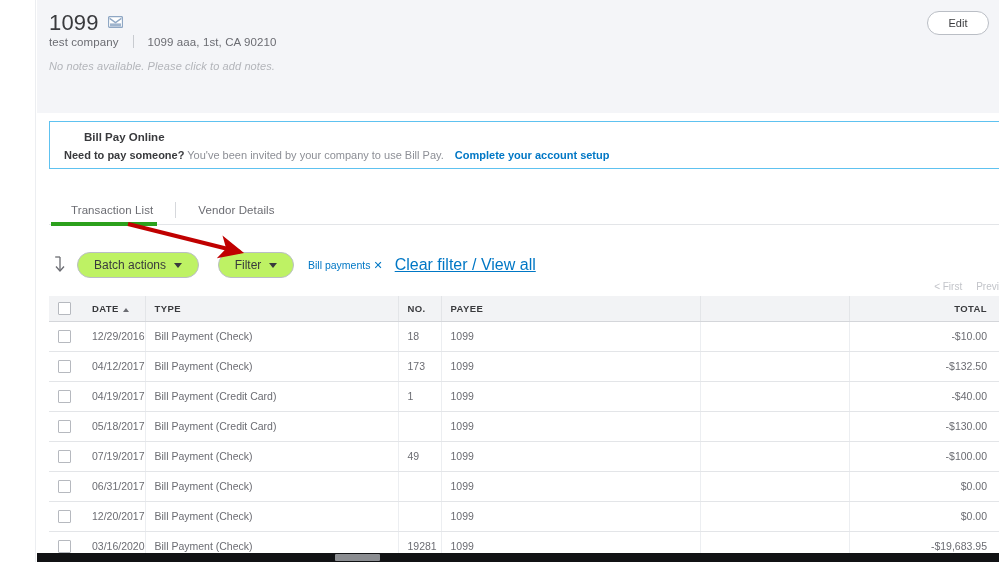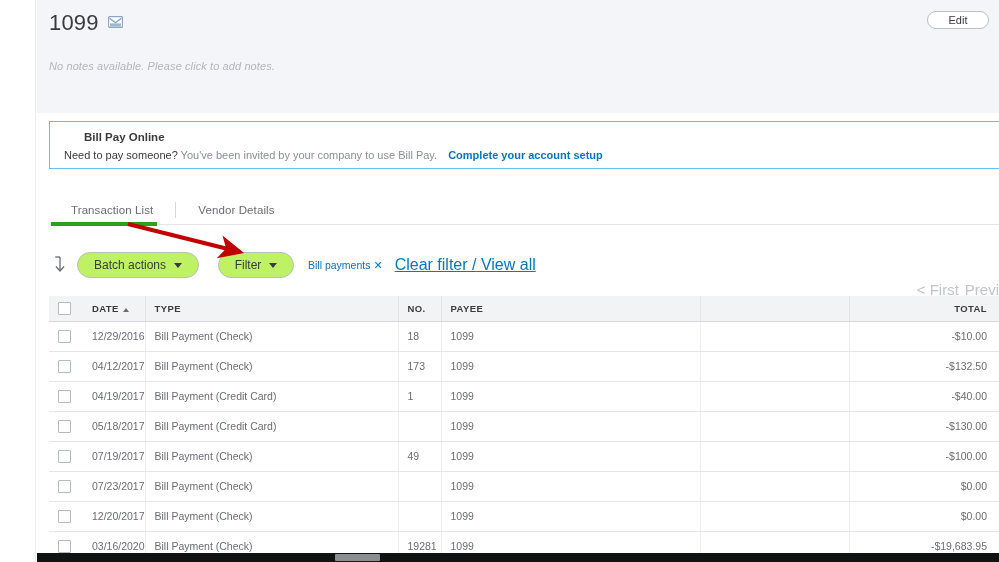--- a/index.html
+++ b/index.html
@@ -49,21 +49,21 @@
     display: inline-block; width: 1px; height: 13px;
     background: #c8cbd0; margin: 0 14px;
   }
   .hdr-notes {
     position: absolute; left: 12px; top: 60px;
     font-size: 11px; font-style: italic; color: #b3b5ba;
     letter-spacing: .1px;
   }
   .edit-btn {
     position: absolute; right: 10px; top: 11px;
-    width: 62px; height: 18px;
+    width: 62px; height: 24px;
     border: 1px solid #babec5; border-radius: 12px;
     background: #ffffff; color: #393a3d;
     font-family: "Liberation Sans", sans-serif;
     font-size: 11px; cursor: pointer;
     display: flex; align-items: center; justify-content: center;
   }
 
   
   .banner {
     position: absolute; left: 49px; top: 121px;
@@ -73,21 +73,21 @@
     border-right: none;
   }
   .banner-title {
     position: absolute; left: 14px; top: 9px;
     font-size: 11.5px; font-weight: bold; color: #393a3d; padding-left: 20px;
   }
   .banner-body {
     position: absolute; left: 14px; top: 27px;
     font-size: 11px; color: #8d8f96; white-space: nowrap;
   }
-  .banner-body b { color: #393a3d; font-weight: normal; }
+  .banner-body b { color: #393a3d; font-weight: bold; }
   .banner-link {
     color: #0077c5; font-weight: bold; text-decoration: none;
     margin-left: 8px; cursor: pointer;
   }
 
   
   .tabs {
     position: absolute; left: 49px; top: 196px;
     width: 950px; height: 28px;
     display: flex; align-items: center;
@@ -135,22 +135,22 @@
   }
   .chip-x { font-size: 11px; color: #0077c5; }
   .clear-link {
     margin-left: 12px; font-size: 16px; color: #0077c5;
     text-decoration: underline; cursor: pointer;
   }
 
   
   .pager {
     position: absolute; right: 0px; top: 281px;
-    font-size: 15px; color: #c2c4c9;
-    display: flex; align-items: center; gap: 6px;
+    font-size: 10px; color: #c2c4c9;
+    display: flex; align-items: center; gap: 14px;
     white-space: nowrap;
   }
   .pager span { cursor: pointer; }
 
   
   .table-wrap {
     position: absolute; left: 49px; top: 296px;
     width: 950px;
   }
   table { border-collapse: collapse; width: 950px; table-layout: fixed; }
@@ -221,20 +221,25 @@
       <div class="hdr-title">1099</div>
       <span class="mail-icon">
         <svg width="15" height="12" viewBox="0 0 15 12">
           <rect x="0.5" y="0.5" width="14" height="11" rx="1.5" fill="#ffffff" stroke="#8fa7c4" stroke-width="1.3"></rect>
           <path d="M1.6 2.4 L7.5 6.6 L13.4 2.4" fill="none" stroke="#8fa7c4" stroke-width="1.3"></path>
           <rect x="2" y="7.4" width="11" height="3.2" fill="#9fb4cd"></rect>
         </svg>
       </span>
     </div>
 
+    <div class="hdr-sub">
+      <span>test company</span>
+      <span class="divider"></span>
+      <span>1099 aaa, 1st, CA 90210</span>
+    </div>
 
     <div class="hdr-notes">No notes available. Please click to add notes.</div>
 
     <button class="edit-btn">Edit</button>
   </div>
 
   <div class="banner">
     <div class="banner-title">Bill Pay Online</div>
     <div class="banner-body">
       <b>Need to pay someone?</b>
@@ -362,21 +367,21 @@
             <td>Bill Payment (Check)</td>
             <td>49</td>
             <td>1099</td>
             <td></td>
             <td class="c-total">-$100.00</td>
           </tr>
           <tr>
             <td class="c-check">
               <span class="cb"></span>
             </td>
-            <td>07/23/2017</td>
+            <td>06/31/2017</td>
             <td>Bill Payment (Check)</td>
             <td></td>
             <td>1099</td>
             <td></td>
             <td class="c-total">$0.00</td>
           </tr>
           <tr>
             <td class="c-check">
               <span class="cb"></span>
             </td>

